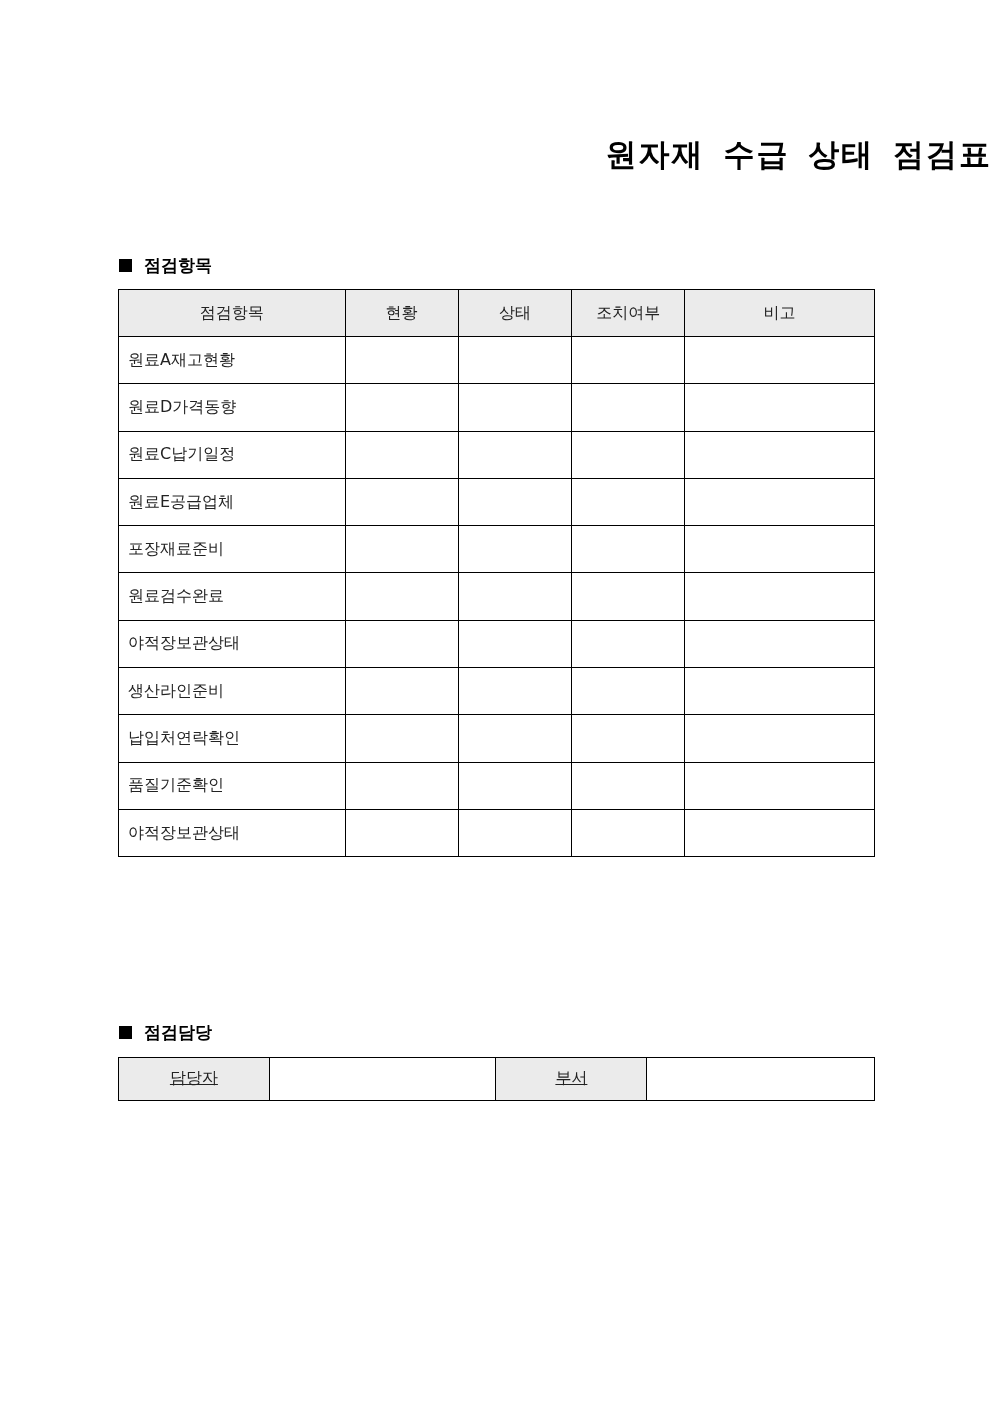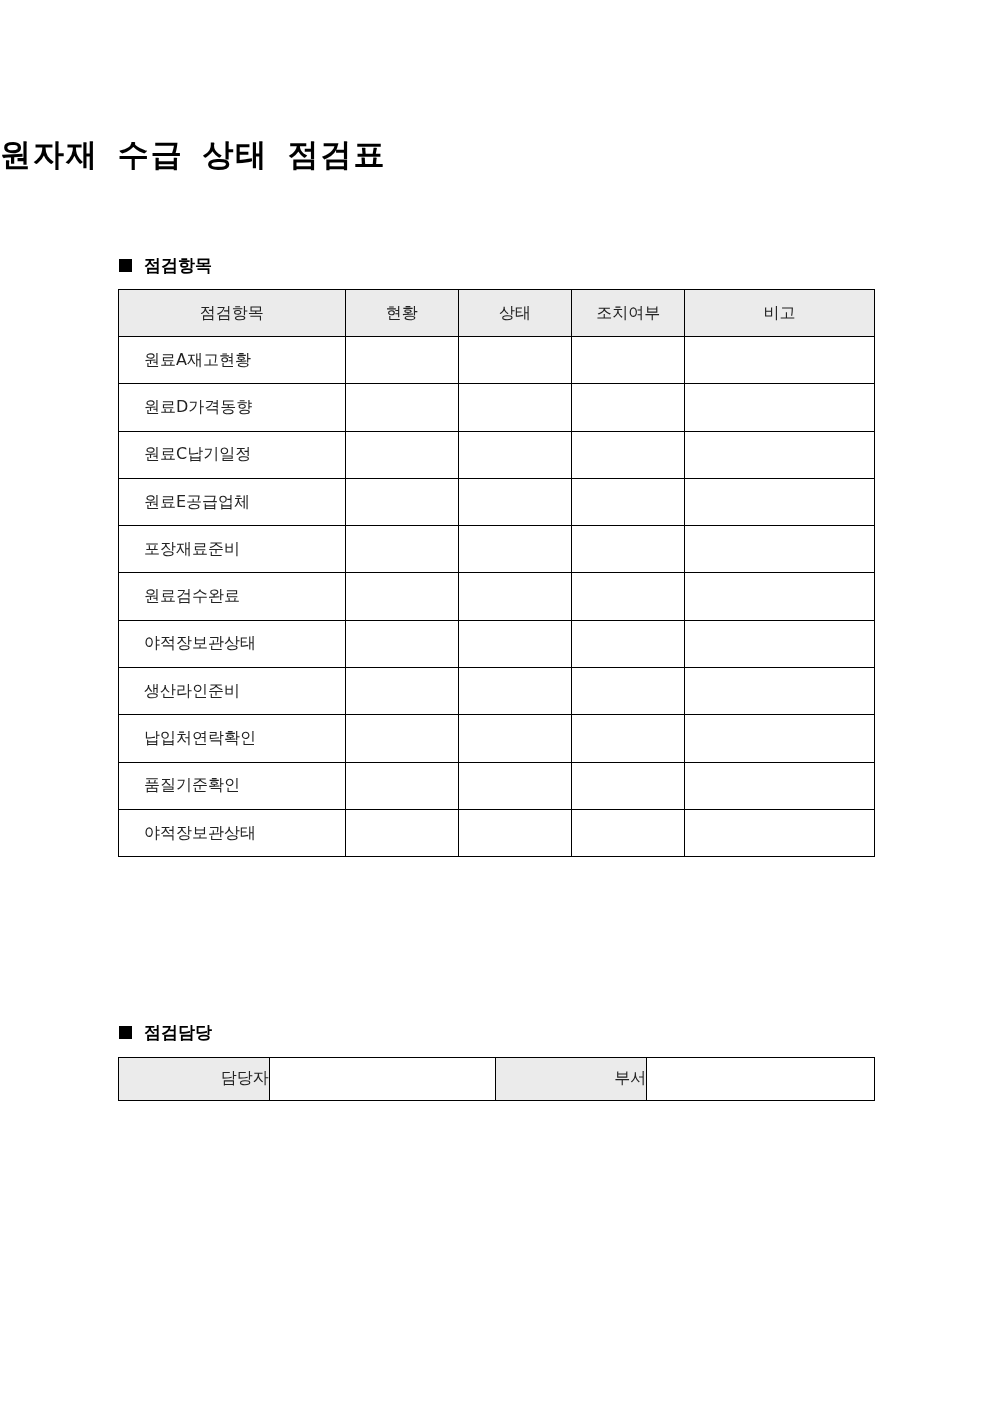--- a/index.html
+++ b/index.html
@@ -3,44 +3,44 @@
 <meta charset="utf-8">
 <style>
   html, body { margin: 0; padding: 0; background: #ffffff; }
   body {
     width: 992px; height: 1403px; position: relative;
     font-family: "DejaVu Sans", "Liberation Sans", sans-serif;
     color: #111;
   }
   .title {
     position: absolute; left: 0; top: 134px; width: 992px;
-    text-align: left; font-size: 31px; font-weight: bold;
+    text-align: right; font-size: 31px; font-weight: bold;
     letter-spacing: 2px; word-spacing: 6px; color: #000;
   }
   .section-title {
     position: absolute; left: 119px;
     font-size: 17px; font-weight: bold; color: #000;
     display: flex; align-items: center;
   }
   .section-title .sq {
     display: inline-block; width: 13px; height: 13px; background: #000;
     margin-right: 12px;
   }
   table { border-collapse: collapse; position: absolute; left: 118px; }
   td, th {
     border: 1.5px solid #000; font-size: 16px; font-weight: normal; color: #222;
     padding: 0; box-sizing: border-box;
   }
   .check-table { top: 289px; width: 757px; }
   .check-table th { background: #ebebeb; height: 47px; text-align: center; }
   .check-table td { height: 47.3px; }
-  .check-table td.item { padding-left: 25px; text-align: left; }
+  .check-table td.item { padding-left: 9px; text-align: left; }
   .staff-table { top: 1057px; width: 757px; }
   .staff-table td { height: 42.5px; }
-  .staff-table td.label { background: #ebebeb; text-align: right; }
+  .staff-table td.label { background: #ebebeb; text-align: center; text-decoration: underline; }
 </style>
 </head>
 <body>
 
 <div class="title">원자재 수급 상태 점검표</div>
 
 <div class="section-title" style="top:254px;">
   <span class="sq"></span>
   <span>점검항목</span>
 </div>

